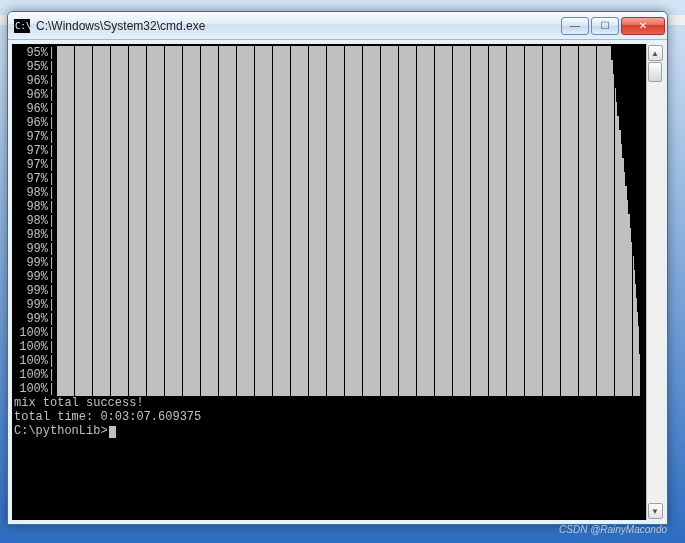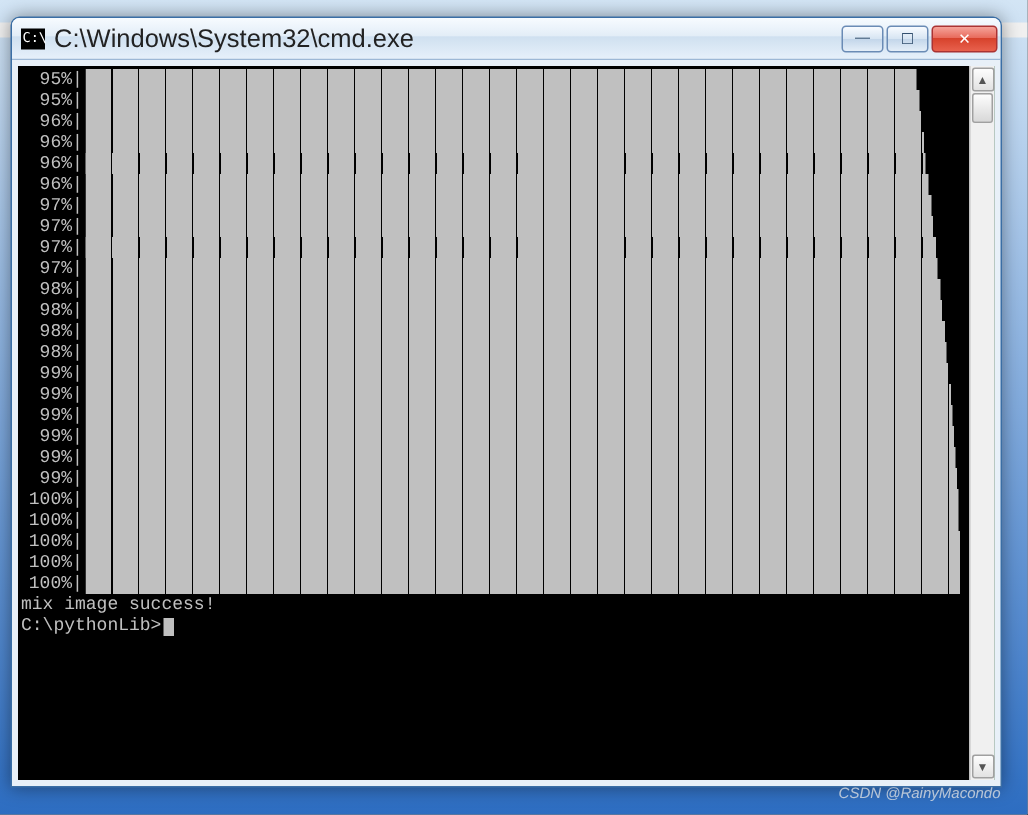--- a/index.html
+++ b/index.html
@@ -40,40 +40,40 @@
     padding: 0 2px 0 6px;
     border-radius: 5px 5px 0 0;
   }
   .title-icon {
     width: 16px; height: 14px;
     background: #000; color: #fff;
     font: 9px/14px monospace; text-align: left;
     padding-left: 1px;
     margin-right: 6px;
   }
-  .title-text { font-size: 17px; color: #222; flex: 1; }
+  .title-text { font-size: 12px; color: #222; flex: 1; }
   .winbtns { display: flex; gap: 2px; }
   .winbtn {
     width: 28px; height: 18px;
     border: 1px solid #6a8bb5;
     border-radius: 3px;
     background: linear-gradient(180deg, #f8fbff 0%, #d6e4f2 50%, #c3d6ea 51%, #e4eef8 100%);
     display: flex; align-items: center; justify-content: center;
     font-size: 10px; color: #33506f;
     cursor: pointer;
   }
   .winbtn.close {
     width: 44px;
     background: linear-gradient(180deg, #f5a39a 0%, #e86b5c 45%, #d6412b 46%, #e8614d 100%);
     border-color: #a33;
     color: #fff;
   }
   .client {
     flex: 1;
-    background: #14532d;
+    background: #84cc16;
     margin: 4px;
     display: flex;
     position: relative;
   }
   .console {
     flex: 1;
     background: #000;
     color: #c0c0c0;
     font: 12px/14px "Courier New", monospace;
     overflow: hidden;
@@ -171,21 +171,22 @@
         <div class="row"><span class="pct">99%</span><span>|</span><span class="barcell"><span class="bar-fill" style="width: 98.9%;"></span></span></div>
         <div class="row"><span class="pct">99%</span><span>|</span><span class="barcell"><span class="bar-fill" style="width: 99.1%;"></span></span></div>
         <div class="row"><span class="pct">99%</span><span>|</span><span class="barcell"><span class="bar-fill" style="width: 99.3%;"></span></span></div>
         <div class="row"><span class="pct">99%</span><span>|</span><span class="barcell"><span class="bar-fill" style="width: 99.5%;"></span></span></div>
         <div class="row"><span class="pct">99%</span><span>|</span><span class="barcell"><span class="bar-fill" style="width: 99.7%;"></span></span></div>
         <div class="row"><span class="pct">100%</span><span>|</span><span class="barcell"><span class="bar-fill" style="width: 99.8%;"></span></span></div>
         <div class="row"><span class="pct">100%</span><span>|</span><span class="barcell"><span class="bar-fill" style="width: 99.9%;"></span></span></div>
         <div class="row"><span class="pct">100%</span><span>|</span><span class="barcell"><span class="bar-fill" style="width: 99.95%;"></span></span></div>
         <div class="row"><span class="pct">100%</span><span>|</span><span class="barcell"><span class="bar-fill" style="width: 100%;"></span></span></div>
         <div class="row"><span class="pct">100%</span><span>|</span><span class="barcell"><span class="bar-fill" style="width: 100%;"></span></span></div>
-        <div class="textline">mix image success!</div>
+        <div class="textline">mix total success!</div>
+        <div class="textline">total time: 0:03:07.609375</div>
         <div class="textline"></div>
         <div class="textline">C:\pythonLib&gt;<span class="cursor"></span></div>
       </div>
     <div class="scrollbar">
       <div class="sb-btn">▲</div>
       <div class="sb-track">
         <div class="sb-thumb"></div>
       </div>
       <div class="sb-btn" style="position:absolute;bottom:0;left:0;right:0;">▼</div>
     </div>

